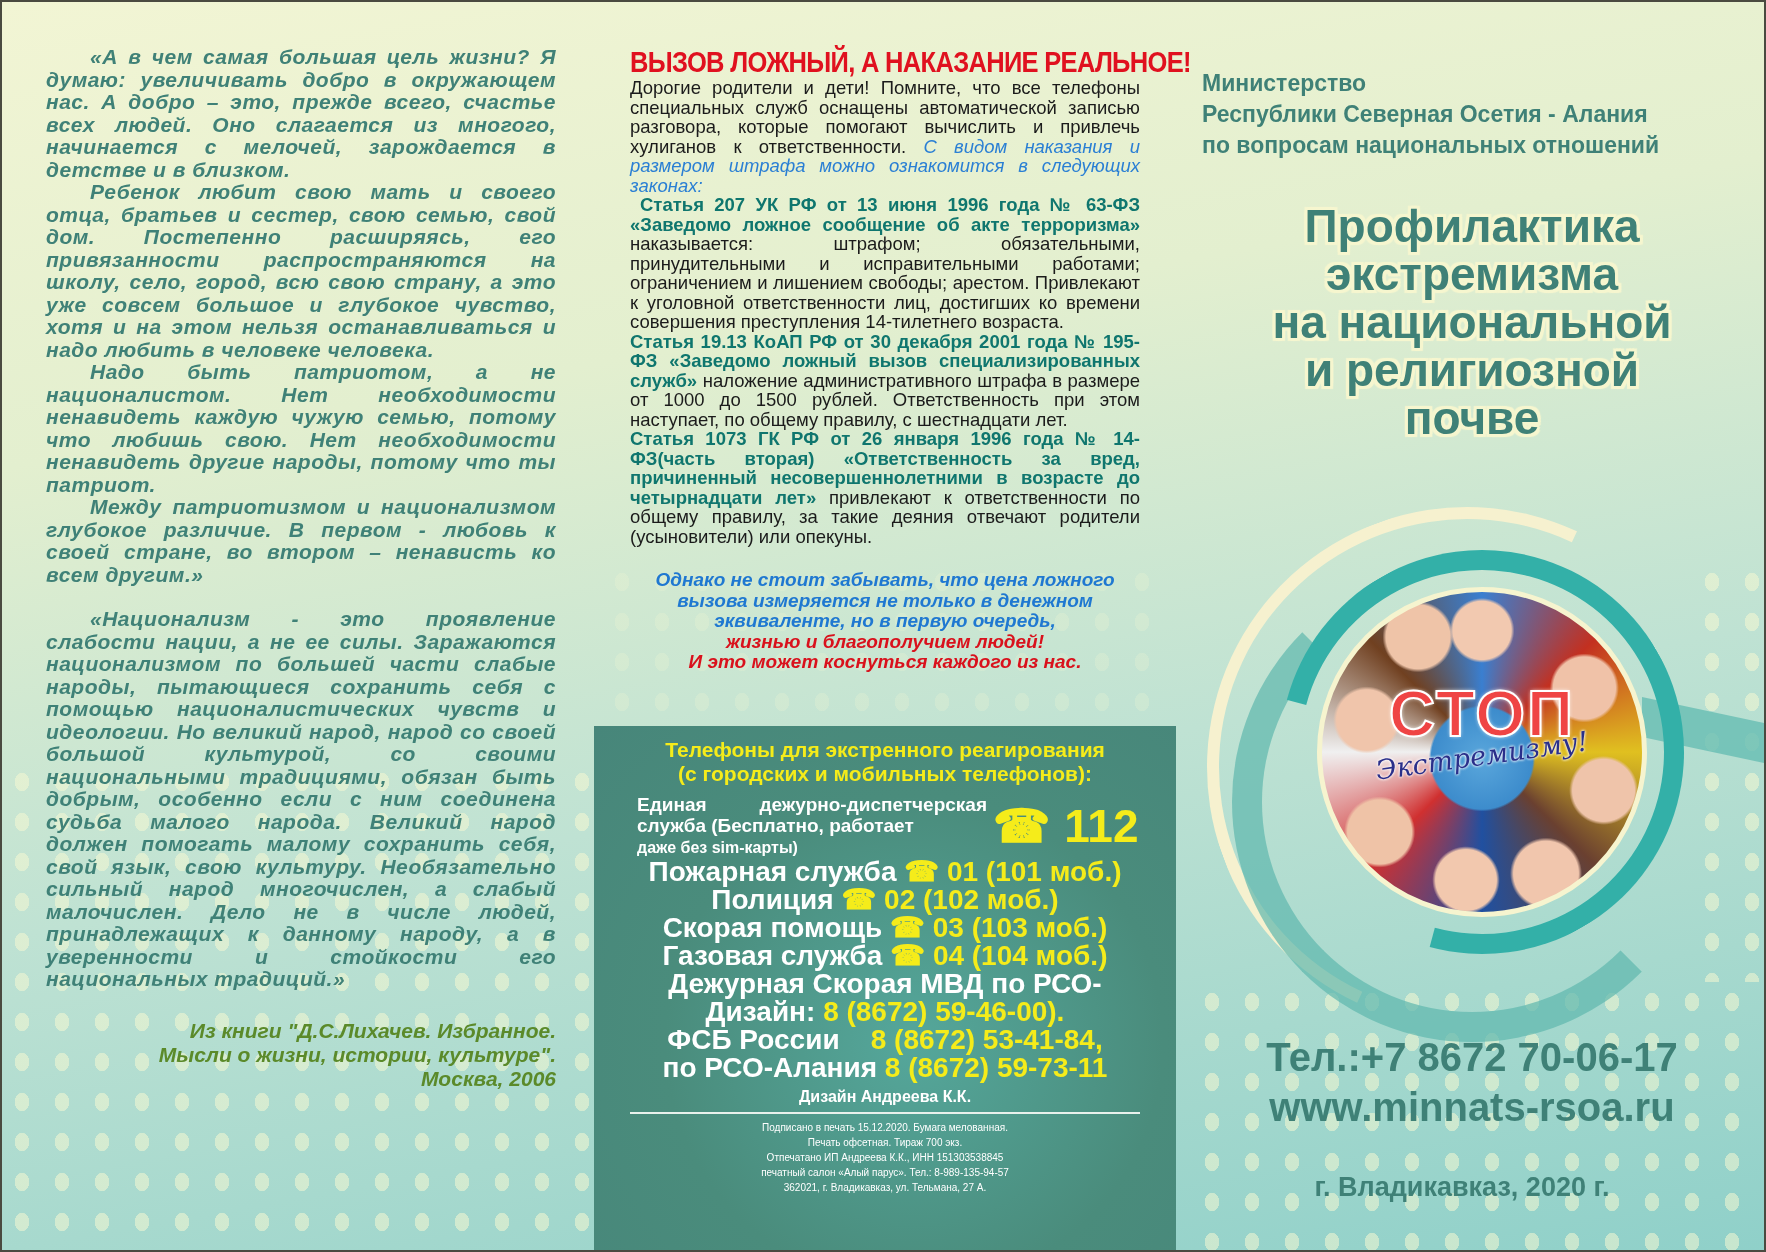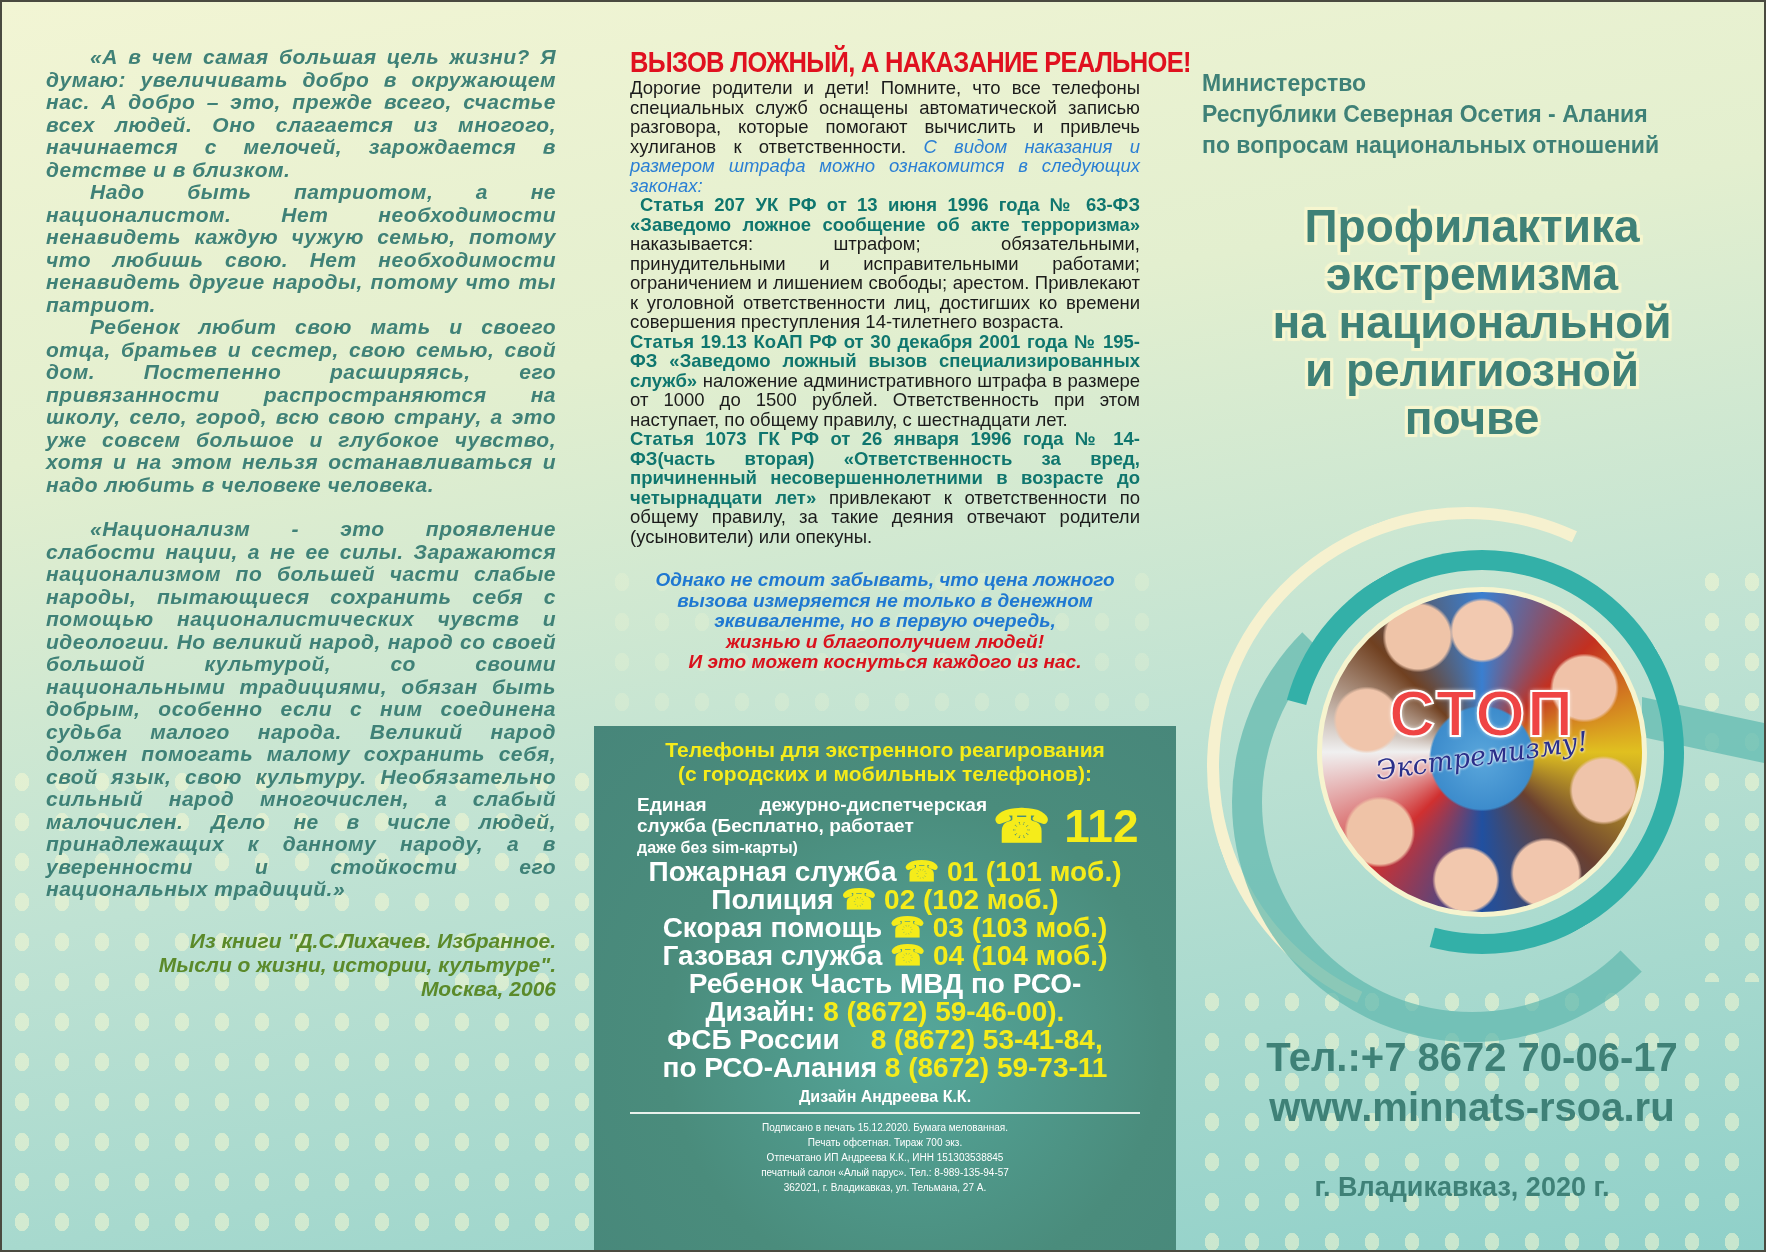--- a/index.html
+++ b/index.html
@@ -70,22 +70,23 @@
 </head>
 <body>
 
 <div class="dots" style="left:0;top:760px;width:590px;height:492px;"></div>
 <div class="dots" style="left:600px;top:560px;width:560px;height:160px;opacity:0.4;"></div>
 <div class="dots" style="left:1190px;top:980px;width:576px;height:272px;"></div>
 <div class="dots" style="left:1690px;top:560px;width:76px;height:420px;"></div>
 
 <div id="left" class="col">
   <p>«А в чем самая большая цель жизни? Я думаю: увеличивать добро в окружающем нас. А добро – это, прежде всего, счастье всех людей. Оно слагается из многого, начинается с мелочей, зарождается в детстве и в близком.</p>
+  <p>Ребенок любит свою мать и своего отца, братьев и сестер, свою семью, свой дом. Постепенно расширяясь, его привязанности распространяются на школу, село, город, всю свою страну, а это уже совсем большое и глубокое чувство, хотя и на этом нельзя останавливаться и надо любить в человеке человека.</p>
   <p>Надо быть патриотом, а не националистом. Нет необходимости ненавидеть каждую чужую семью, потому что любишь свою. Нет необходимости ненавидеть другие народы, потому что ты патриот.</p>
-  <p>Ребенок любит свою мать и своего отца, братьев и сестер, свою семью, свой дом. Постепенно расширяясь, его привязанности распространяются на школу, село, город, всю свою страну, а это уже совсем большое и глубокое чувство, хотя и на этом нельзя останавливаться и надо любить в человеке человека.</p>
+  <p>Между патриотизмом и национализмом глубокое различие. В первом - любовь к своей стране, во втором – ненависть ко всем другим.»</p>
   <div class="gap"></div>
   <p>«Национализм - это проявление слабости нации, а не ее силы. Заражаются национализмом по большей части слабые народы, пытающиеся сохранить себя с помощью националистических чувств и идеологии. Но великий народ, народ со своей большой культурой, со своими национальными традициями, обязан быть добрым, особенно если с ним соединена судьба малого народа. Великий народ должен помогать малому сохранить себя, свой язык, свою культуру. Необязательно сильный народ многочислен, а слабый малочислен. Дело не в числе людей, принадлежащих к данному народу, а в уверенности и стойкости его национальных традиций.»</p>
   <p class="source">
     <span>Из книги "Д.С.Лихачев. Избранное.</span><br>
     <span>Мысли о жизни, истории, культуре".</span><br>
     <span>Москва, 2006</span>
   </p>
 </div>
 
 <div id="mid" class="col">
@@ -128,21 +129,21 @@
     <div class="num">
       <span class="ph">☎</span>
       <span>112</span>
     </div>
   </div>
   <div class="row"><span>Пожарная служба</span> <span class="y">☎</span> <span class="y">01 (101 моб.)</span></div>
   <div class="row"><span>Полиция</span> <span class="y">☎</span> <span class="y">02 (102 моб.)</span></div>
   <div class="row"><span>Скорая помощь</span> <span class="y">☎</span> <span class="y">03 (103 моб.)</span></div>
   <div class="row"><span>Газовая служба</span> <span class="y">☎</span> <span class="y">04 (104 моб.)</span></div>
   <div class="row">
-    <span>Ребенок Часть МВД по РСО-</span><br>
+    <span>Дежурная Скорая МВД по РСО-</span><br>
     <span>Дизайн:</span> <span class="y">8 (8672) 59-46-00).</span>
   </div>
   <div class="row">
     <span>ФСБ России</span>&nbsp;&nbsp;&nbsp; <span class="y">8 (8672) 53-41-84,</span><br>
     <span>по РСО-Алания</span> <span class="y">8 (8672) 59-73-11</span>
   </div>
   <div class="design">Дизайн Андреева К.К.</div>
   <hr>
   <div class="imprint">
     <span>Подписано в печать 15.12.2020. Бумага мелованная.</span><br>

